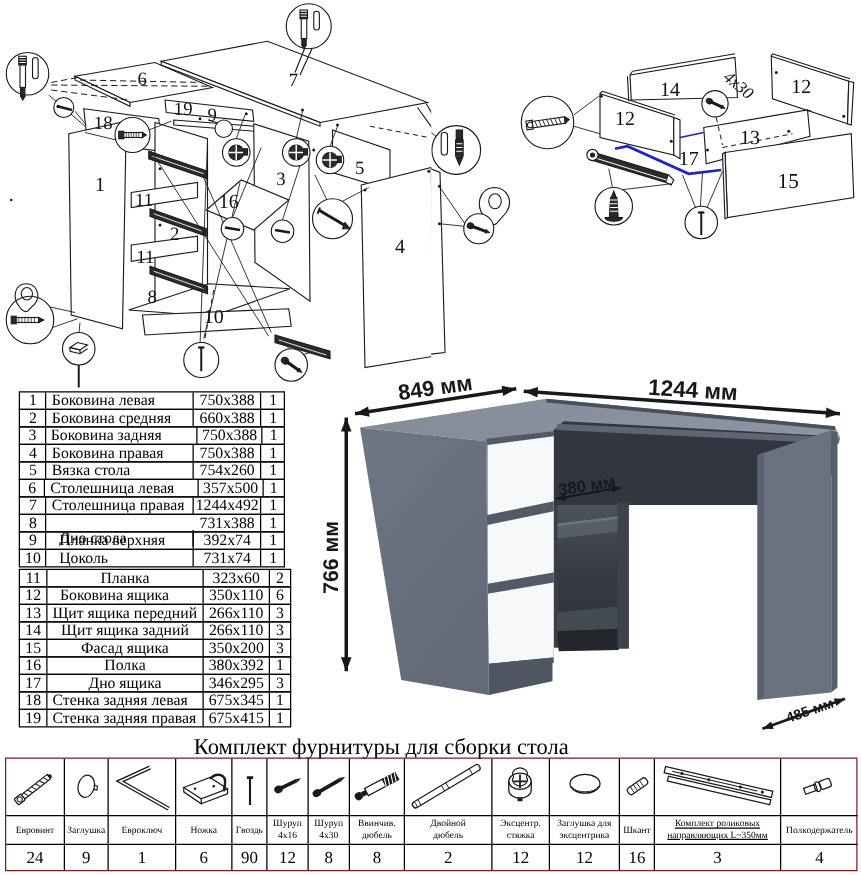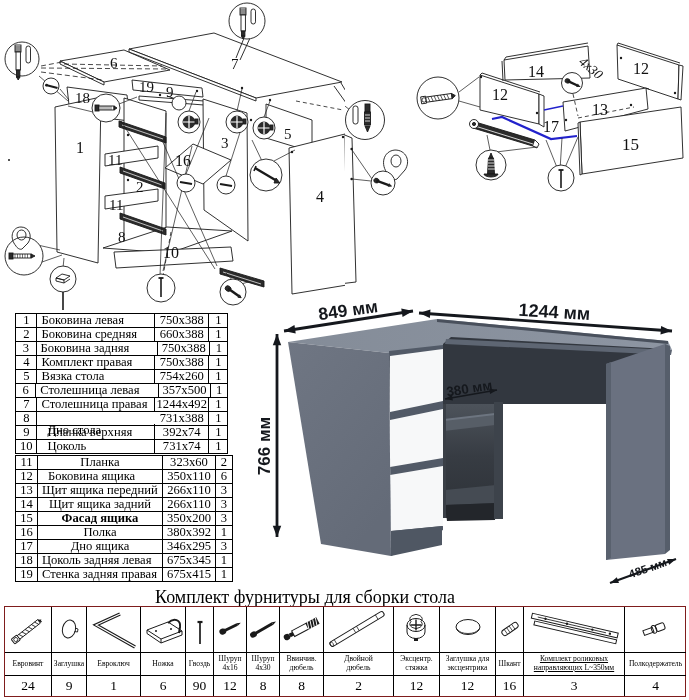--- a/index.html
+++ b/index.html
@@ -31,21 +31,21 @@
       <div class="c last" style="width:18px">1</div>
     </div>
     <div class="row" style="left:0;top:28px;width:213.3px;height:15px">
       <div class="c" style="width:21.3px">3</div>
       <div class="c name" style="width:127px;">Боковина задняя</div>
       <div class="c" style="width:54.5px">750x388</div>
       <div class="c last" style="width:18px">1</div>
     </div>
     <div class="row" style="left:0;top:42px;width:213.3px;height:15px">
       <div class="c" style="width:21.3px">4</div>
-      <div class="c name" style="width:117.5px;">Комплект правая</div>
+      <div class="c name" style="width:117.5px;">Боковина правая</div>
       <div class="c" style="width:54.5px">750x388</div>
       <div class="c last" style="width:18px">1</div>
     </div>
     <div class="row" style="left:0;top:56px;width:213.3px;height:15px">
       <div class="c" style="width:21.3px">5</div>
       <div class="c name" style="width:117.5px;">Вязка стола</div>
       <div class="c" style="width:54.5px">754x260</div>
       <div class="c last" style="width:18px">1</div>
     </div>
     <div class="row" style="left:0;top:70px;width:213.3px;height:15px">
@@ -99,39 +99,39 @@
       <div class="c last" style="width:16px">3</div>
     </div>
     <div class="row" style="left:0;top:42px;width:217.8px;height:15px">
       <div class="c" style="width:21.8px">14</div>
       <div class="c namec" style="width:125px;">Щит ящика задний</div>
       <div class="c" style="width:53px">266x110</div>
       <div class="c last" style="width:16px">3</div>
     </div>
     <div class="row" style="left:0;top:56px;width:217.8px;height:15px">
       <div class="c" style="width:21.8px">15</div>
-      <div class="c namec" style="width:125px;font-weight:bold;">Фасад ящика</div>
+      <div class="c namec" style="width:125px;">Фасад ящика</div>
       <div class="c" style="width:53px">350x200</div>
       <div class="c last" style="width:16px">3</div>
     </div>
     <div class="row" style="left:0;top:70px;width:217.8px;height:15px">
       <div class="c" style="width:21.8px">16</div>
       <div class="c namec" style="width:125px;">Полка</div>
       <div class="c" style="width:53px">380x392</div>
       <div class="c last" style="width:16px">1</div>
     </div>
     <div class="row" style="left:0;top:84px;width:217.8px;height:15px">
       <div class="c" style="width:21.8px">17</div>
       <div class="c namec" style="width:125px;">Дно ящика</div>
       <div class="c" style="width:53px">346x295</div>
       <div class="c last" style="width:16px">3</div>
     </div>
     <div class="row" style="left:0;top:98px;width:217.8px;height:15px">
       <div class="c" style="width:21.8px">18</div>
-      <div class="c name" style="width:125px;">Цоколь задняя левая</div>
+      <div class="c name" style="width:125px;">Стенка задняя левая</div>
       <div class="c" style="width:53px">675x345</div>
       <div class="c last" style="width:16px">1</div>
     </div>
     <div class="row" style="left:0;top:112px;width:217.8px;height:15px">
       <div class="c" style="width:21.8px">19</div>
       <div class="c name" style="width:125px;">Стенка задняя правая</div>
       <div class="c" style="width:53px">675x415</div>
       <div class="c last" style="width:16px">1</div>
     </div>
   </div>

